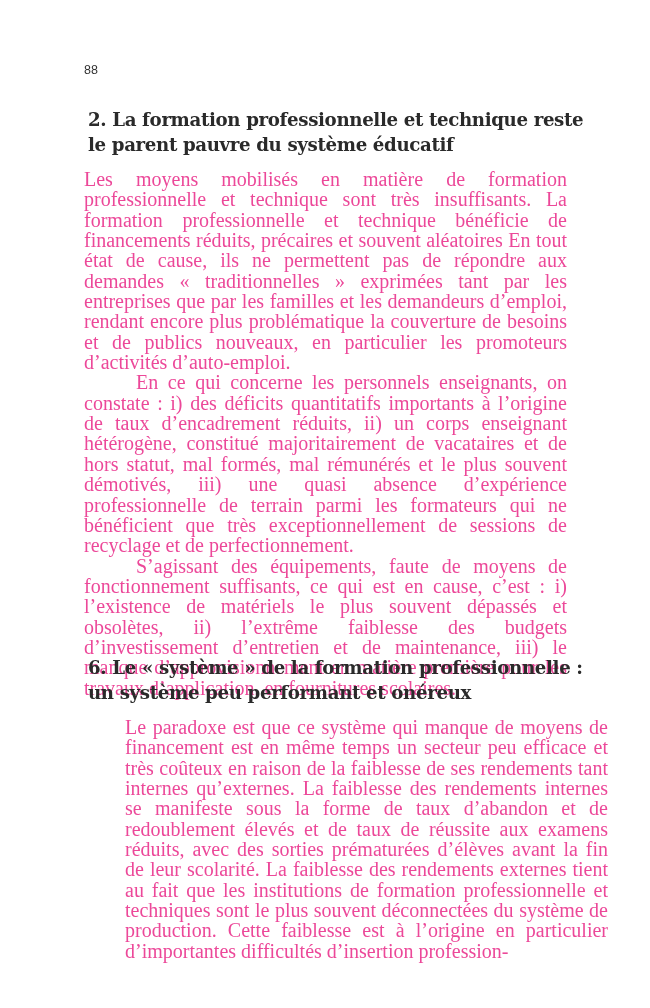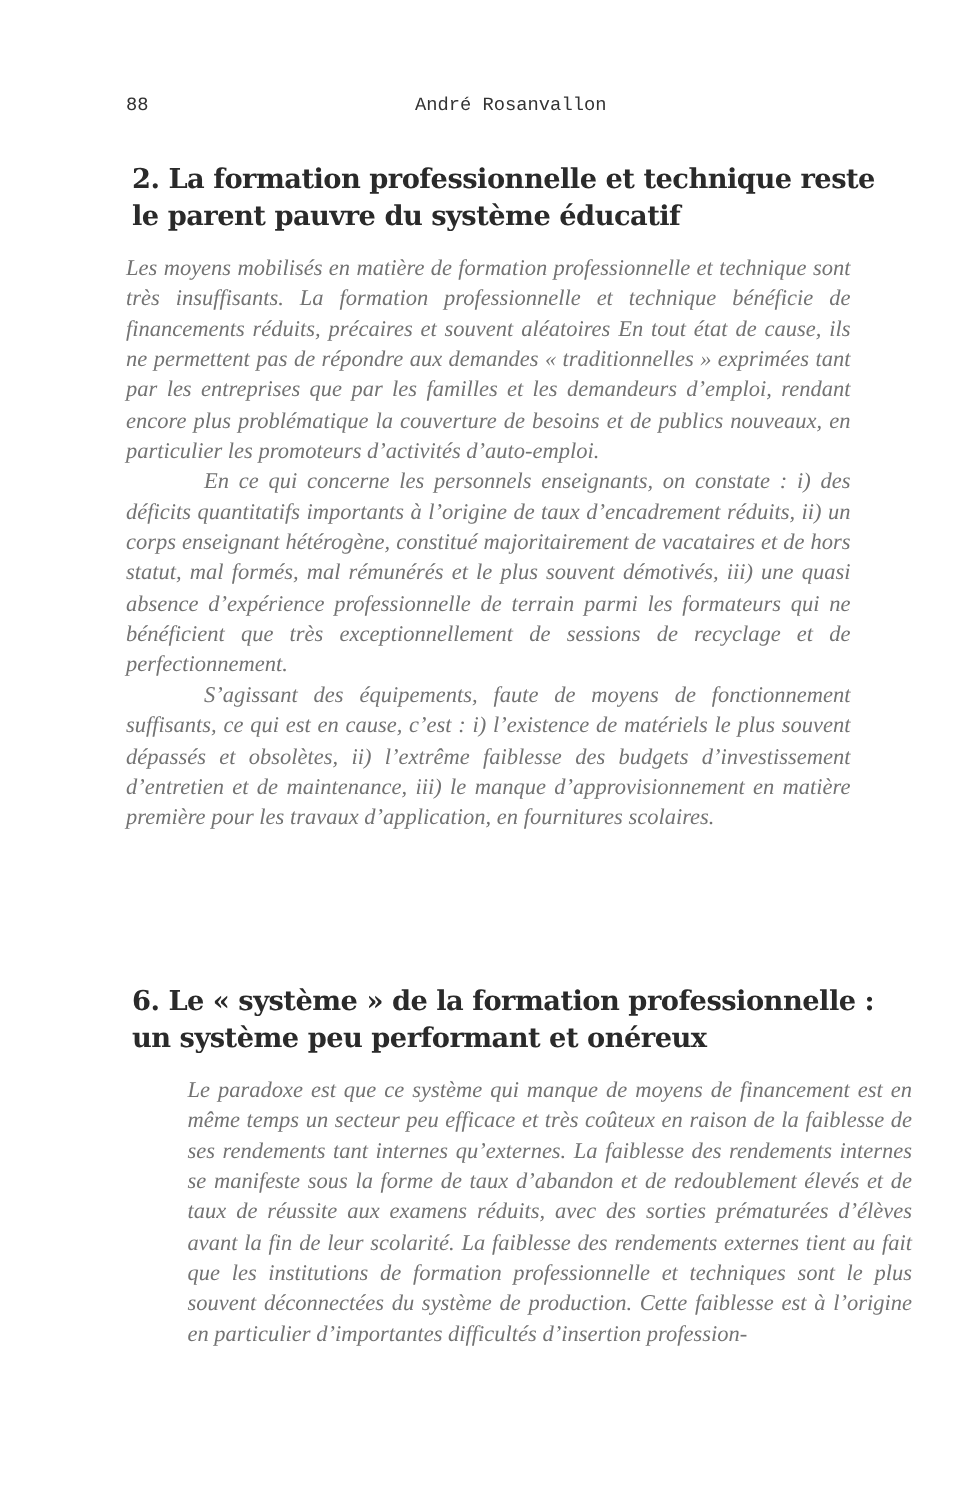--- a/index.html
+++ b/index.html
@@ -1,40 +1,39 @@
 <!DOCTYPE html>
 <html><head>
   <meta charset="utf-8">
   <style>
     html, body { margin: 0; padding: 0; background: #ffffff; }
     body { width: 650px; height: 1008px; position: relative; overflow: hidden; color: #2a2a2a; }
     .page { position: absolute; left: 84px; top: 0; width: 483px; }
     .running-head { position: absolute; top: 63px; left: 0; width: 483px; height: 18px;
-      font-family: Liberation Mono, monospace; font-size: 12.5px; color: #333; }
+      font-family: Liberation Sans, sans-serif; font-size: 12.5px; color: #333; }
     .page-number { position: absolute; left: 0; top: 0; }
     .running-title { position: absolute; left: 0; right: 0; top: 0; text-align: center; padding-left: 30px; }
     h2 { font-family: "DejaVu Serif", serif; font-weight: bold; font-size: 18.2px; line-height: 25px;
       margin: 4px; color: #2a2a2a; letter-spacing: -0.35px; position: absolute; left: 0; width: 500px; }
     .h-sec2 { top: 103px; }
     .h-sec3 { top: 651px; }
     .para-block { position: absolute; left: 0; width: 483px;
-      font-family: "Liberation Serif", serif; font-size: 15px; line-height: 20.35px;
-      text-align: justify; color: #737373; font-style: italic; }
+      font-family: "Liberation Serif", serif; font-size: 20px; line-height: 20.35px;
+      text-align: justify; color: #ec4899; }
     .para-block p { margin: 0; }
     .para-block p.indent { text-indent: 52px; }
     .block-sec2 { top: 169px; }
     .block-sec3 { top: 717px; margin-left: 41px; }
   </style>
 </head>
 <body>
 
 <div class="page">
   <div class="running-head">
     <span class="page-number">88</span>
-    <span class="running-title">André Rosanvallon</span>
   </div>
 
   <h2 class="h-sec2">2. La formation professionnelle et technique reste le parent pauvre du système éducatif</h2>
 
   <div class="para-block block-sec2">
     <p>Les moyens mobilisés en matière de formation professionnelle et technique sont très insuffisants. La formation professionnelle et technique bénéficie de financements réduits, précaires et souvent aléatoires En tout état de cause, ils ne permettent pas de répondre aux demandes « traditionnelles » exprimées tant par les entreprises que par les familles et les demandeurs d’emploi, rendant encore plus problématique la couverture de besoins et de publics nouveaux, en particulier les promoteurs d’activités d’auto-emploi.</p>
     <p class="indent">En ce qui concerne les personnels enseignants, on constate : i) des déficits quantitatifs importants à l’origine de taux d’encadrement réduits, ii) un corps enseignant hétérogène, constitué majoritairement de vacataires et de hors statut, mal formés, mal rémunérés et le plus souvent démotivés, iii) une quasi absence d’expérience professionnelle de terrain parmi les formateurs qui ne bénéficient que très exceptionnellement de sessions de recyclage et de perfectionnement.</p>
     <p class="indent">S’agissant des équipements, faute de moyens de fonctionnement suffisants, ce qui est en cause, c’est : i) l’existence de matériels le plus souvent dépassés et obsolètes, ii) l’extrême faiblesse des budgets d’investissement d’entretien et de maintenance, iii) le manque d’approvisionnement en matière première pour les travaux d’application, en fournitures scolaires.</p>
   </div>
 

